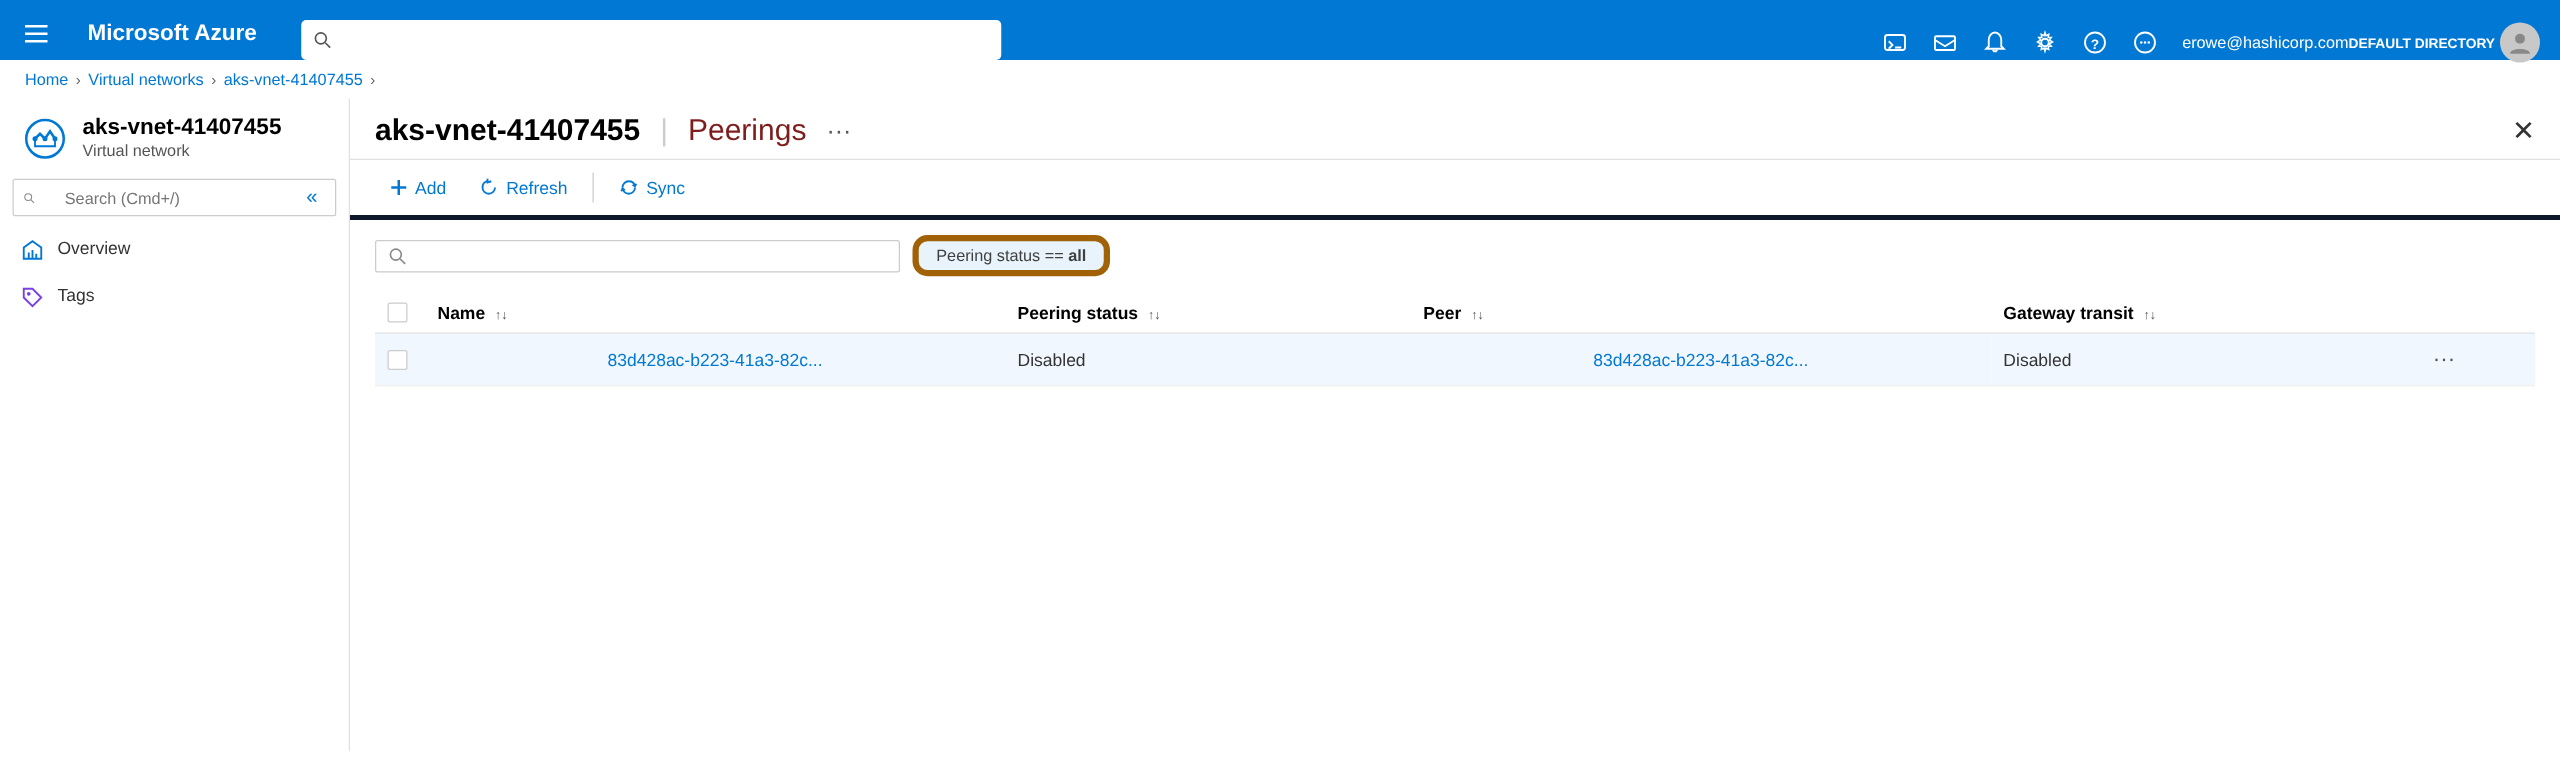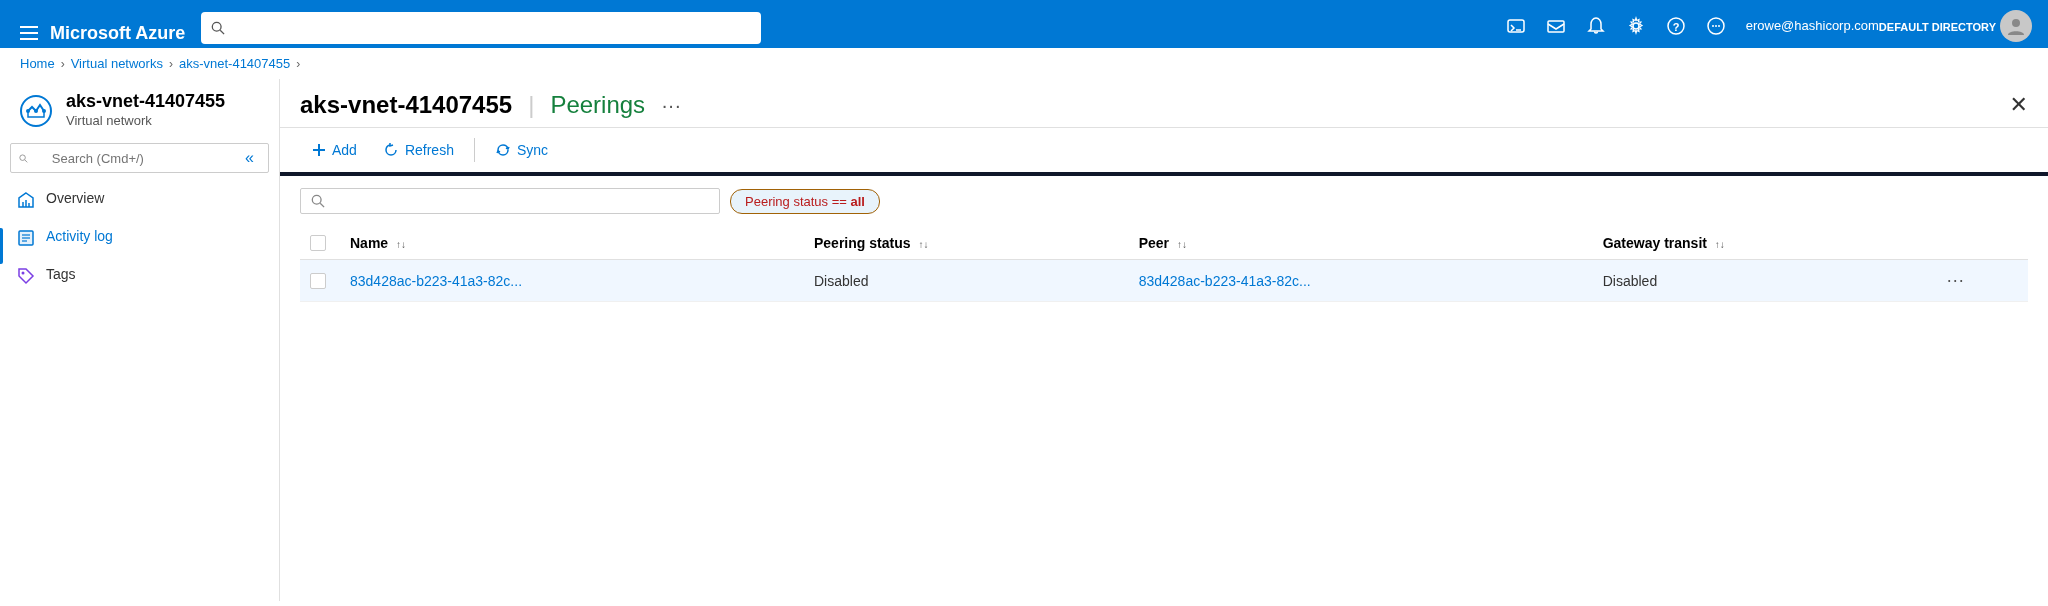--- a/index.html
+++ b/index.html
@@ -3,23 +3,23 @@
   <meta charset="utf-8">
   <style>
     * { margin: 0; padding: 0; box-sizing: border-box; }
     body { font-family: 'Segoe UI', Arial, sans-serif; font-size: 14px; background: #fff; width: 2048px; height: 606px; overflow: hidden; }
 
     
     .topbar {
       background: #0078d4;
       height: 48px;
       display: flex;
-      align-items: flex-end;
-      padding: 4px 16px;
-      gap: 8px;
+      align-items: flex-start;
+      padding: 16px 16px;
+      gap: 28px;
       color: #fff;
     }
     .topbar-hamburger {
       display: flex; flex-direction: column; gap: 4px; cursor: pointer; padding: 4px;
     }
     .topbar-hamburger span { display: block; width: 18px; height: 2px; background: #fff; }
     .topbar-title { font-size: 18px; font-weight: 600; white-space: nowrap; margin-right: 8px; }
     .topbar-search {
       flex: 1; max-width: 560px; height: 32px; border-radius: 4px;
       border: none; background: #fff; display: flex; align-items: center;
@@ -94,21 +94,21 @@
     }
 
     
     .content { flex: 1; display: flex; flex-direction: column; overflow: hidden; position: relative; }
     .page-header {
       display: flex; align-items: center; padding: 12px 20px 8px;
       border-bottom: 1px solid #e0e0e0; gap: 12px;
     }
     .page-title { font-size: 24px; font-weight: 600; color: #000; }
     .page-separator { font-size: 24px; color: #ccc; margin: 0 4px; }
-    .page-subtitle { font-size: 24px; font-weight: 400; color: #15803d; }
+    .page-subtitle { font-size: 24px; font-weight: 400; color: #7f1d1d; }
     .page-more { font-size: 20px; color: #555; cursor: pointer; margin-left: 4px; }
     .close-btn { margin-left: auto; cursor: pointer; color: #333; font-size: 22px; }
 
     
     .toolbar {
       display: flex; align-items: center; padding: 8px 20px; gap: 2px;
       border-bottom: 4px solid #0f172a; background: #fff;
     }
     .toolbar-btn {
       display: flex; align-items: center; gap: 6px;
@@ -121,38 +121,38 @@
     .filter-area {
       display: flex; align-items: center; padding: 12px 20px; gap: 10px;
     }
     .filter-search {
       display: flex; align-items: center; gap: 6px;
       border: 1px solid #ccc; border-radius: 2px; padding: 5px 10px;
       width: 420px; background: #fff;
     }
     .filter-search input { border: none; outline: none; font-size: 13px; color: #333; width: 100%; background: transparent; }
     .filter-tag {
-      background: #e8f3fb; border: 1px solid #a16207; border-radius: 12px;
-      padding: 4px 14px; font-size: 13px; color: #b91c1c; cursor: pointer; white-space: nowrap;
+      background: #e8f3fb; border: 5px solid #a16207; border-radius: 12px;
+      padding: 4px 14px; font-size: 13px; color: #404040; cursor: pointer; white-space: nowrap;
     }
     .filter-tag strong { font-weight: 600; }
 
     
     .table-container { flex: 1; overflow-y: auto; padding: 0 20px; }
     table { width: 100%; border-collapse: collapse; font-size: 14px; }
     thead tr { border-bottom: 1px solid #e0e0e0; }
     th {
       text-align: left; padding: 8px 10px; font-weight: 600; color: #000;
       white-space: nowrap; user-select: none;
     }
     th .sort-arrows { font-size: 10px; color: #555; margin-left: 4px; }
     tbody tr { border-bottom: 1px solid #f0f0f0; }
     tbody tr.highlighted { background: #f0f7ff; }
     td { padding: 10px 10px; vertical-align: middle; color: #333; }
-    td.link { color: #0078d4; cursor: pointer; }
+    td.link { color: #0078d4; cursor: pointer; text-align: center; }
     .row-checkbox {
       width: 16px; height: 16px; border: 1px solid #ccc; display: inline-block;
       cursor: pointer; border-radius: 2px; background: #fff; vertical-align: middle;
     }
     .col-check { width: 40px; }
     .row-more { color: #555; cursor: pointer; font-size: 18px; }
   </style>
 </head>
 <body>
 
@@ -264,32 +264,20 @@
       <li>
         <span class="nav-icon">
           <svg width="18" height="18" viewBox="0 0 18 18" fill="none">
             <polygon points="9,2 16,7 16,16 2,16 2,7" stroke="#0078d4" stroke-width="1.5" fill="none"></polygon>
             <line x1="6" y1="16" x2="6" y2="11" stroke="#0078d4" stroke-width="1.5"></line>
             <line x1="9" y1="16" x2="9" y2="9" stroke="#0078d4" stroke-width="1.5"></line>
             <line x1="12" y1="16" x2="12" y2="12" stroke="#0078d4" stroke-width="1.5"></line>
           </svg>
         </span>
         <span>Overview</span>
-      </li>
-      <li style="position:relative;">
-        <div class="left-accent"></div>
-        <span class="nav-icon">
-          <svg width="18" height="18" viewBox="0 0 18 18" fill="none">
-            <rect x="2" y="2" width="14" height="14" rx="1" stroke="#0078d4" stroke-width="1.5" fill="#e5f1fb"></rect>
-            <line x1="5" y1="6" x2="13" y2="6" stroke="#0078d4" stroke-width="1.2"></line>
-            <line x1="5" y1="9" x2="13" y2="9" stroke="#0078d4" stroke-width="1.2"></line>
-            <line x1="5" y1="12" x2="10" y2="12" stroke="#0078d4" stroke-width="1.2"></line>
-          </svg>
-        </span>
-        <span style="color:#0078d4; font-weight:500;">Activity log</span>
       </li>
       <li>
         <span class="nav-icon">
           <svg width="18" height="18" viewBox="0 0 18 18" fill="none">
             <path d="M2 2 L9 2 L16 9 L9 16 L2 9 Z" stroke="#7b3fe4" stroke-width="1.5" fill="none"></path>
             <circle cx="6" cy="6" r="1.5" fill="#7b3fe4"></circle>
           </svg>
         </span>
         <span>Tags</span>
       </li>

